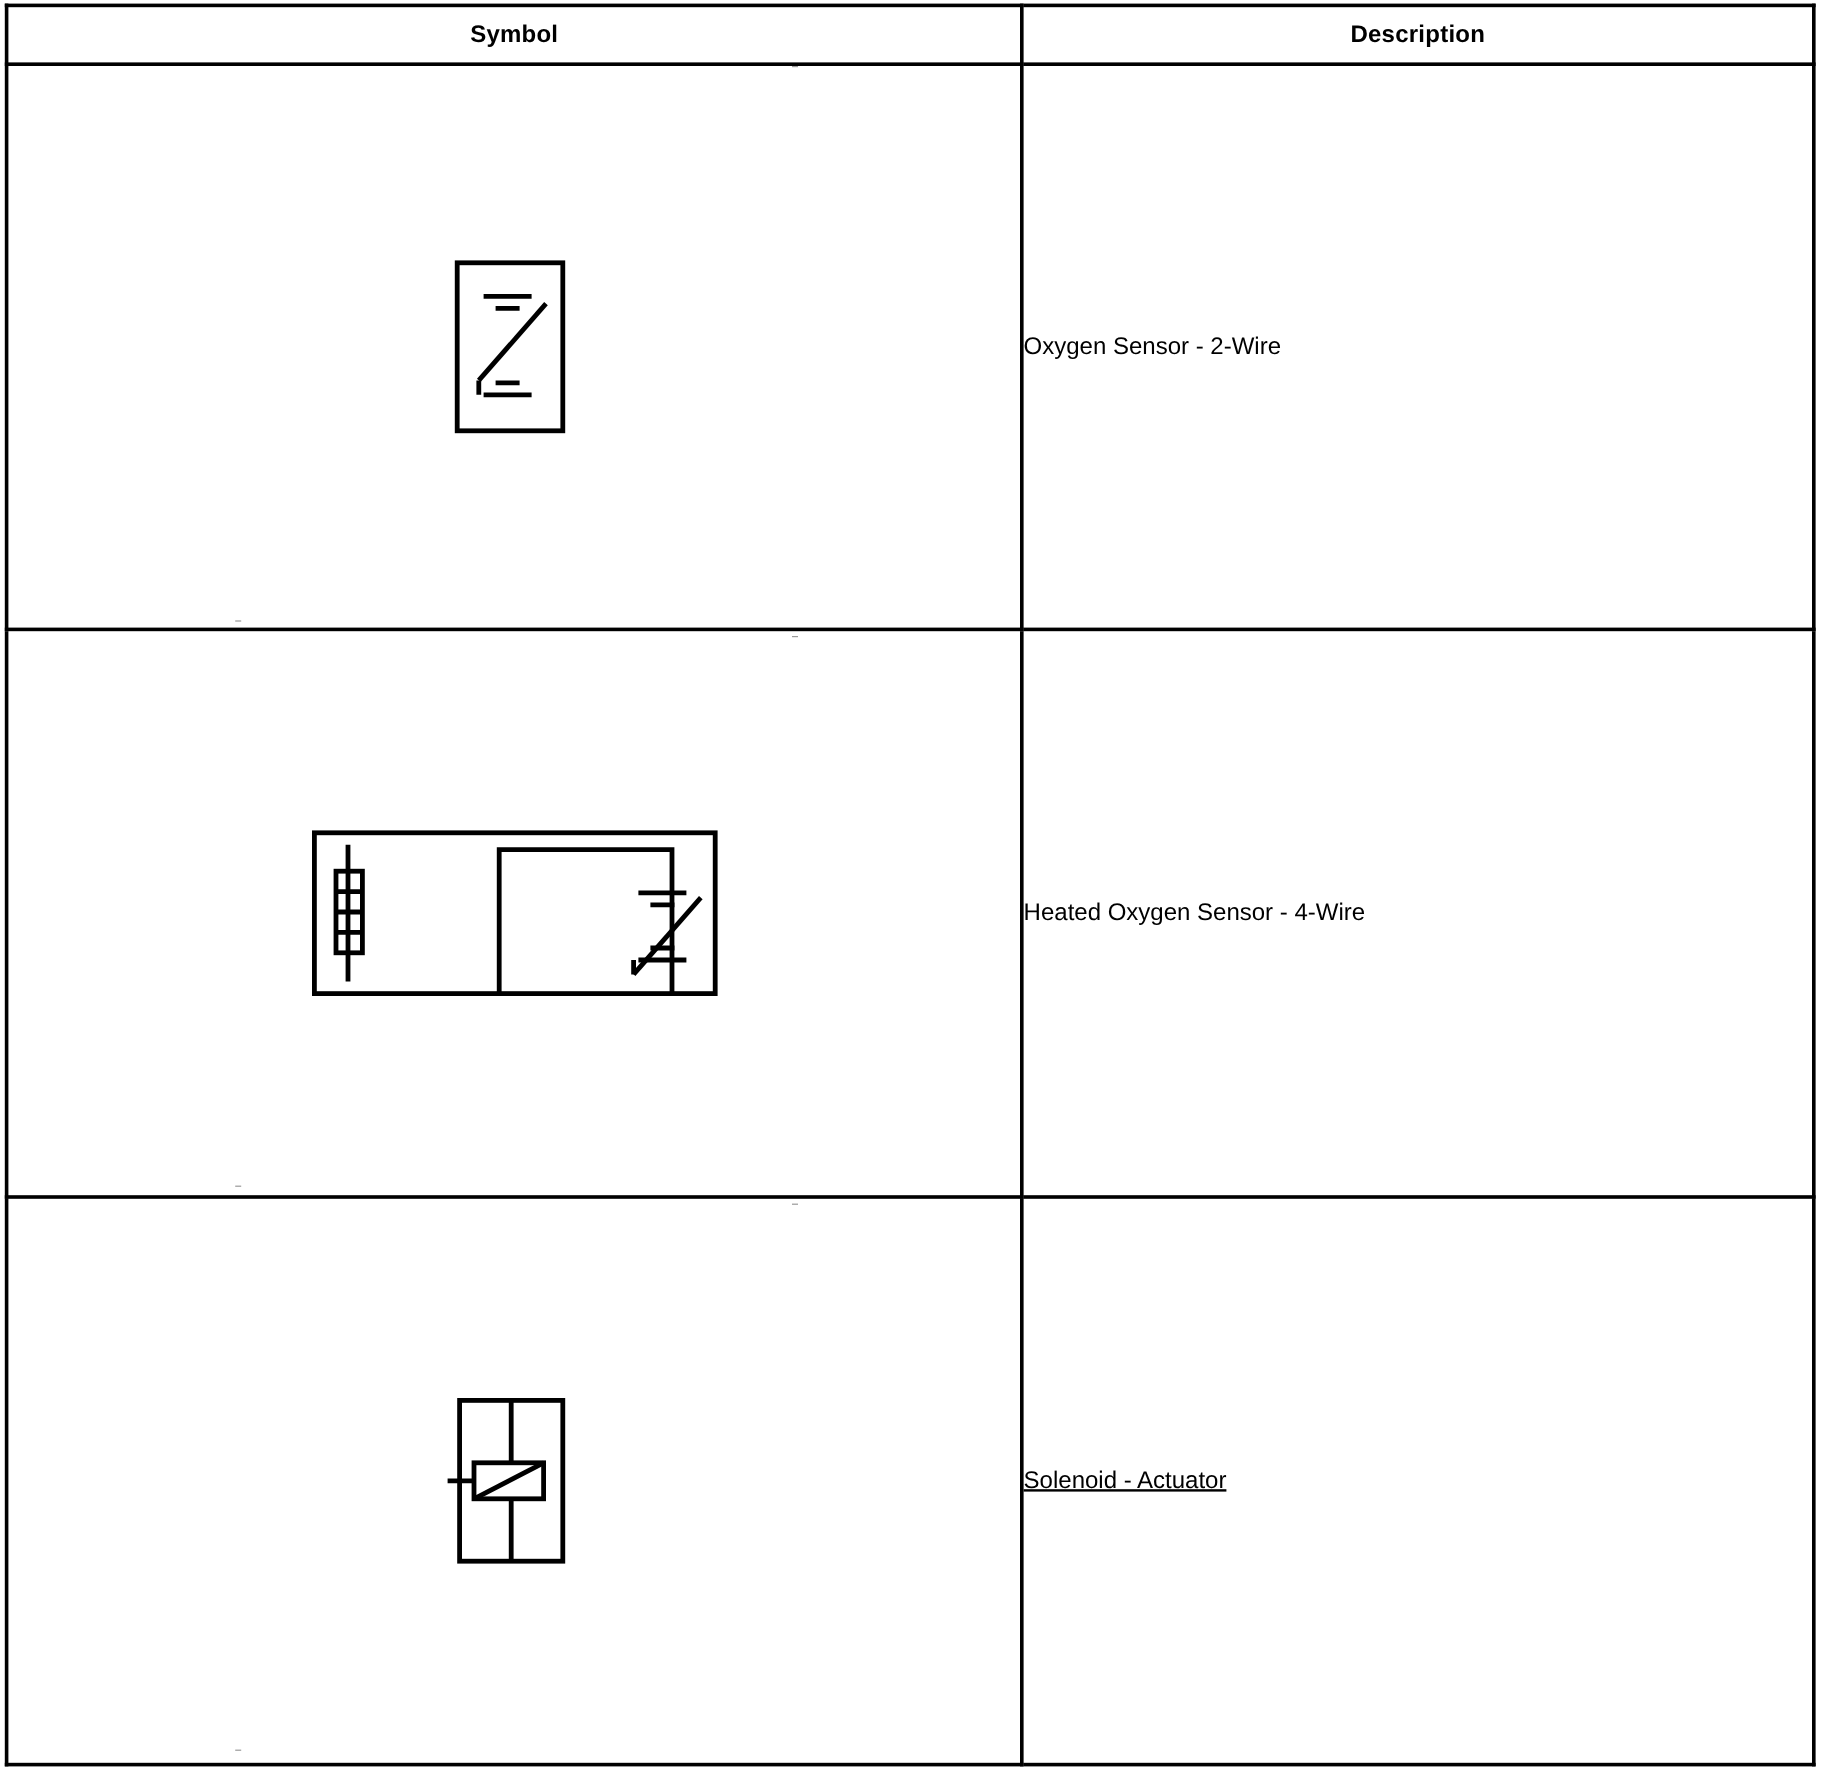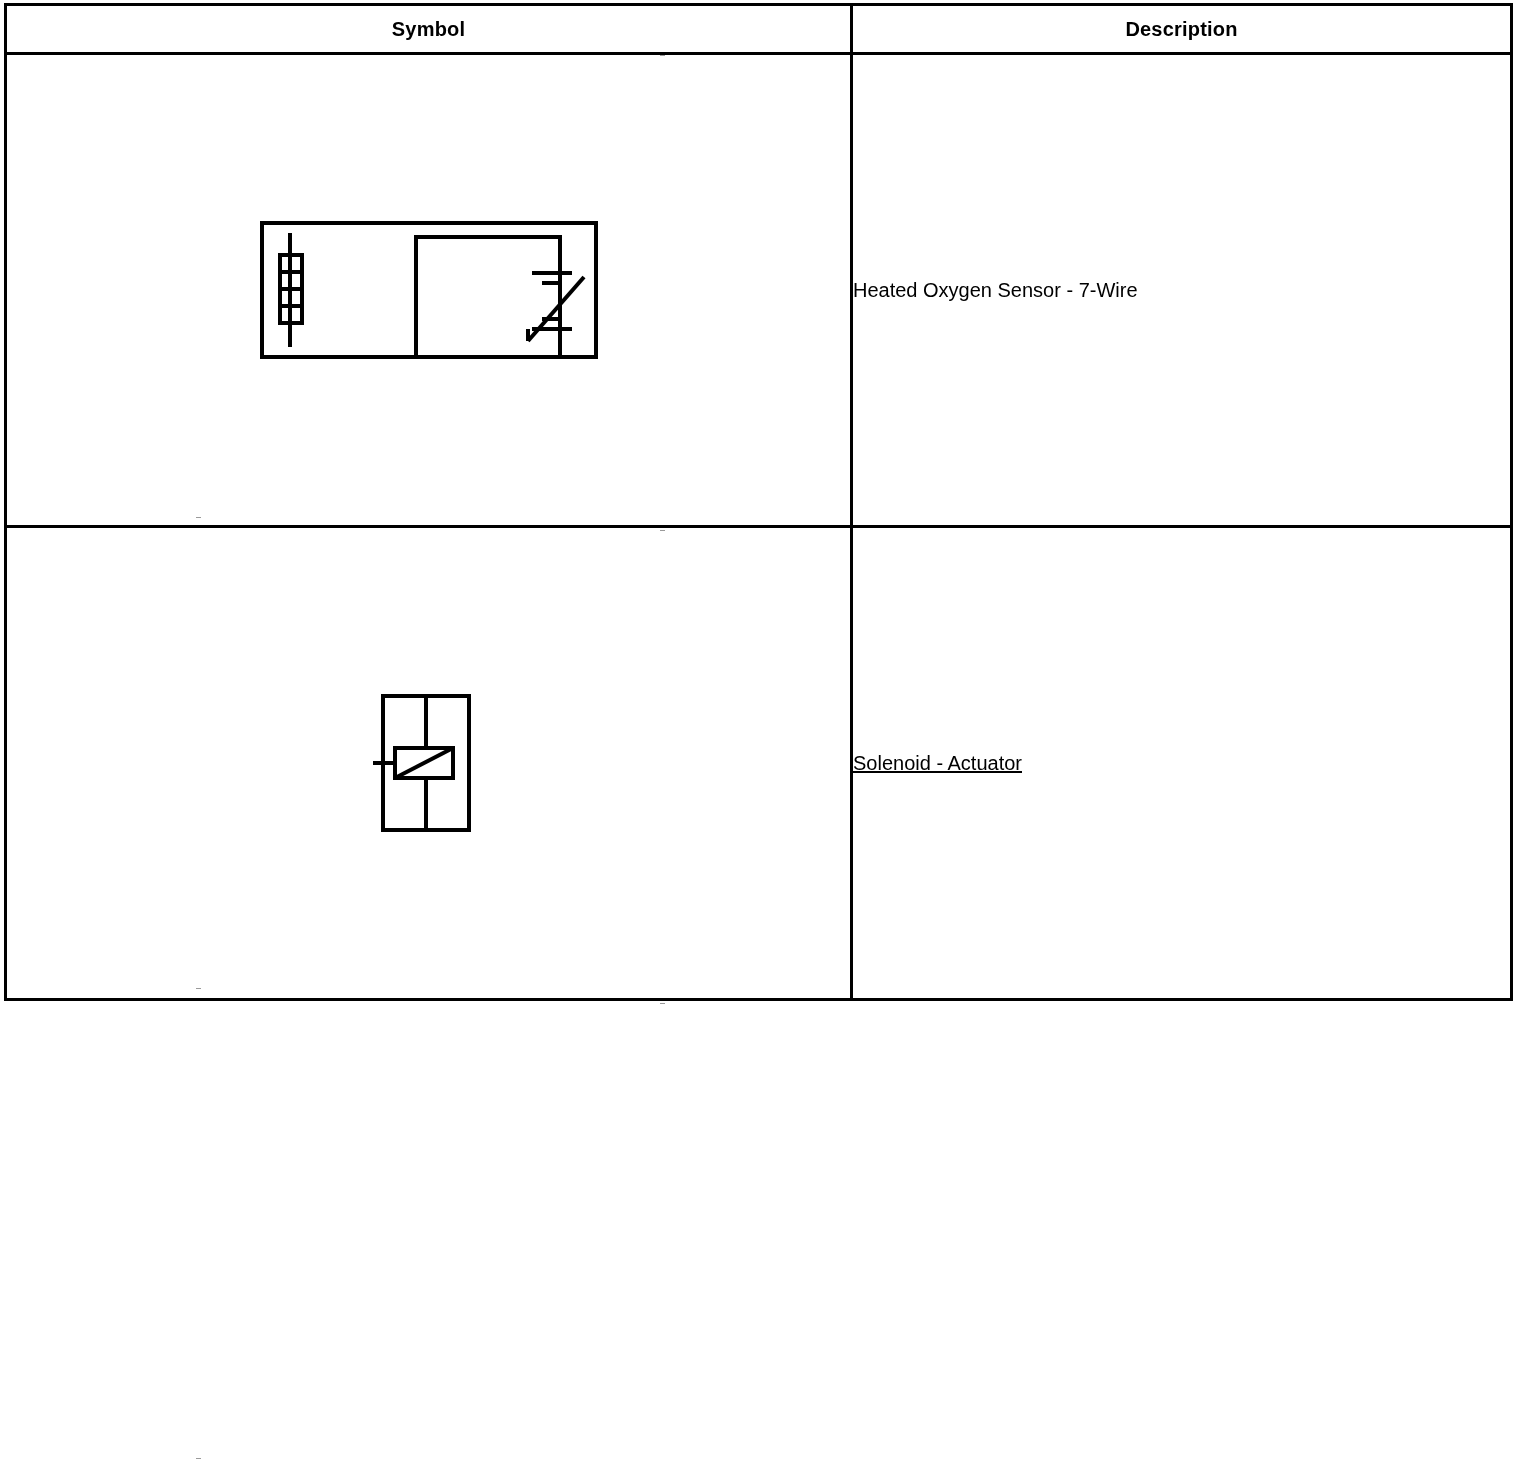--- a/index.html
+++ b/index.html
@@ -85,20 +85,42 @@
       <col class="col-desc">
     </colgroup>
     <thead>
       <tr>
         <th class="header-cell">Symbol</th>
         <th class="header-cell">Description</th>
       </tr>
     </thead>
     <tbody>
 
+      <tr class="row-1">
+        <td class="symbol-cell">
+          <div class="symbol-wrap">
+            <svg width="120" height="160" viewBox="0 0 120 160" xmlns="http://www.w3.org/2000/svg" aria-label="oxygen sensor 2 wire">
+              <g fill="none" stroke="#000000" stroke-width="4">
+                <rect x="12" y="10" width="88" height="140"></rect>
+
+                <line x1="34" y1="38" x2="74" y2="38"></line>
+                <line x1="44" y1="48" x2="64" y2="48"></line>
+
+                <line x1="30" y1="108" x2="86" y2="44"></line>
+
+                <line x1="34" y1="120" x2="74" y2="120"></line>
+                <line x1="44" y1="110" x2="64" y2="110"></line>
+
+                <line x1="30" y1="108" x2="30" y2="120"></line>
+              </g>
+            </svg>
+          </div>
+        </td>
+        <td class="desc-cell">Oxygen Sensor - 2-Wire</td>
+      </tr>
 
       <tr class="row-2">
         <td class="symbol-cell">
           <div class="symbol-wrap">
             <svg width="346" height="150" viewBox="0 0 346 150" xmlns="http://www.w3.org/2000/svg" aria-label="heated oxygen sensor 4 wire">
               <g fill="none" stroke="#000000" stroke-width="4">
 
                 <rect x="6" y="8" width="334" height="134"></rect>
 
                 <line x1="34" y1="18" x2="34" y2="132"></line>
@@ -112,21 +134,21 @@
                 <line x1="276" y1="58" x2="316" y2="58"></line>
                 <line x1="286" y1="68" x2="306" y2="68"></line>
                 <line x1="272" y1="126" x2="328" y2="62"></line>
                 <line x1="276" y1="114" x2="316" y2="114"></line>
                 <line x1="286" y1="104" x2="306" y2="104"></line>
                 <line x1="272" y1="126" x2="272" y2="114"></line>
               </g>
             </svg>
           </div>
         </td>
-        <td class="desc-cell">Heated Oxygen Sensor - 7-Wire</td>
+        <td class="desc-cell">Heated Oxygen Sensor - 4-Wire</td>
       </tr>
 
       <tr class="row-3">
         <td class="symbol-cell">
           <div class="symbol-wrap">
             <svg width="120" height="150" viewBox="0 0 120 150" xmlns="http://www.w3.org/2000/svg" aria-label="solenoid actuator">
               <g fill="none" stroke="#000000" stroke-width="4">
                 <rect x="14" y="8" width="86" height="134"></rect>
 
                 <line x1="57" y1="8" x2="57" y2="60"></line>

